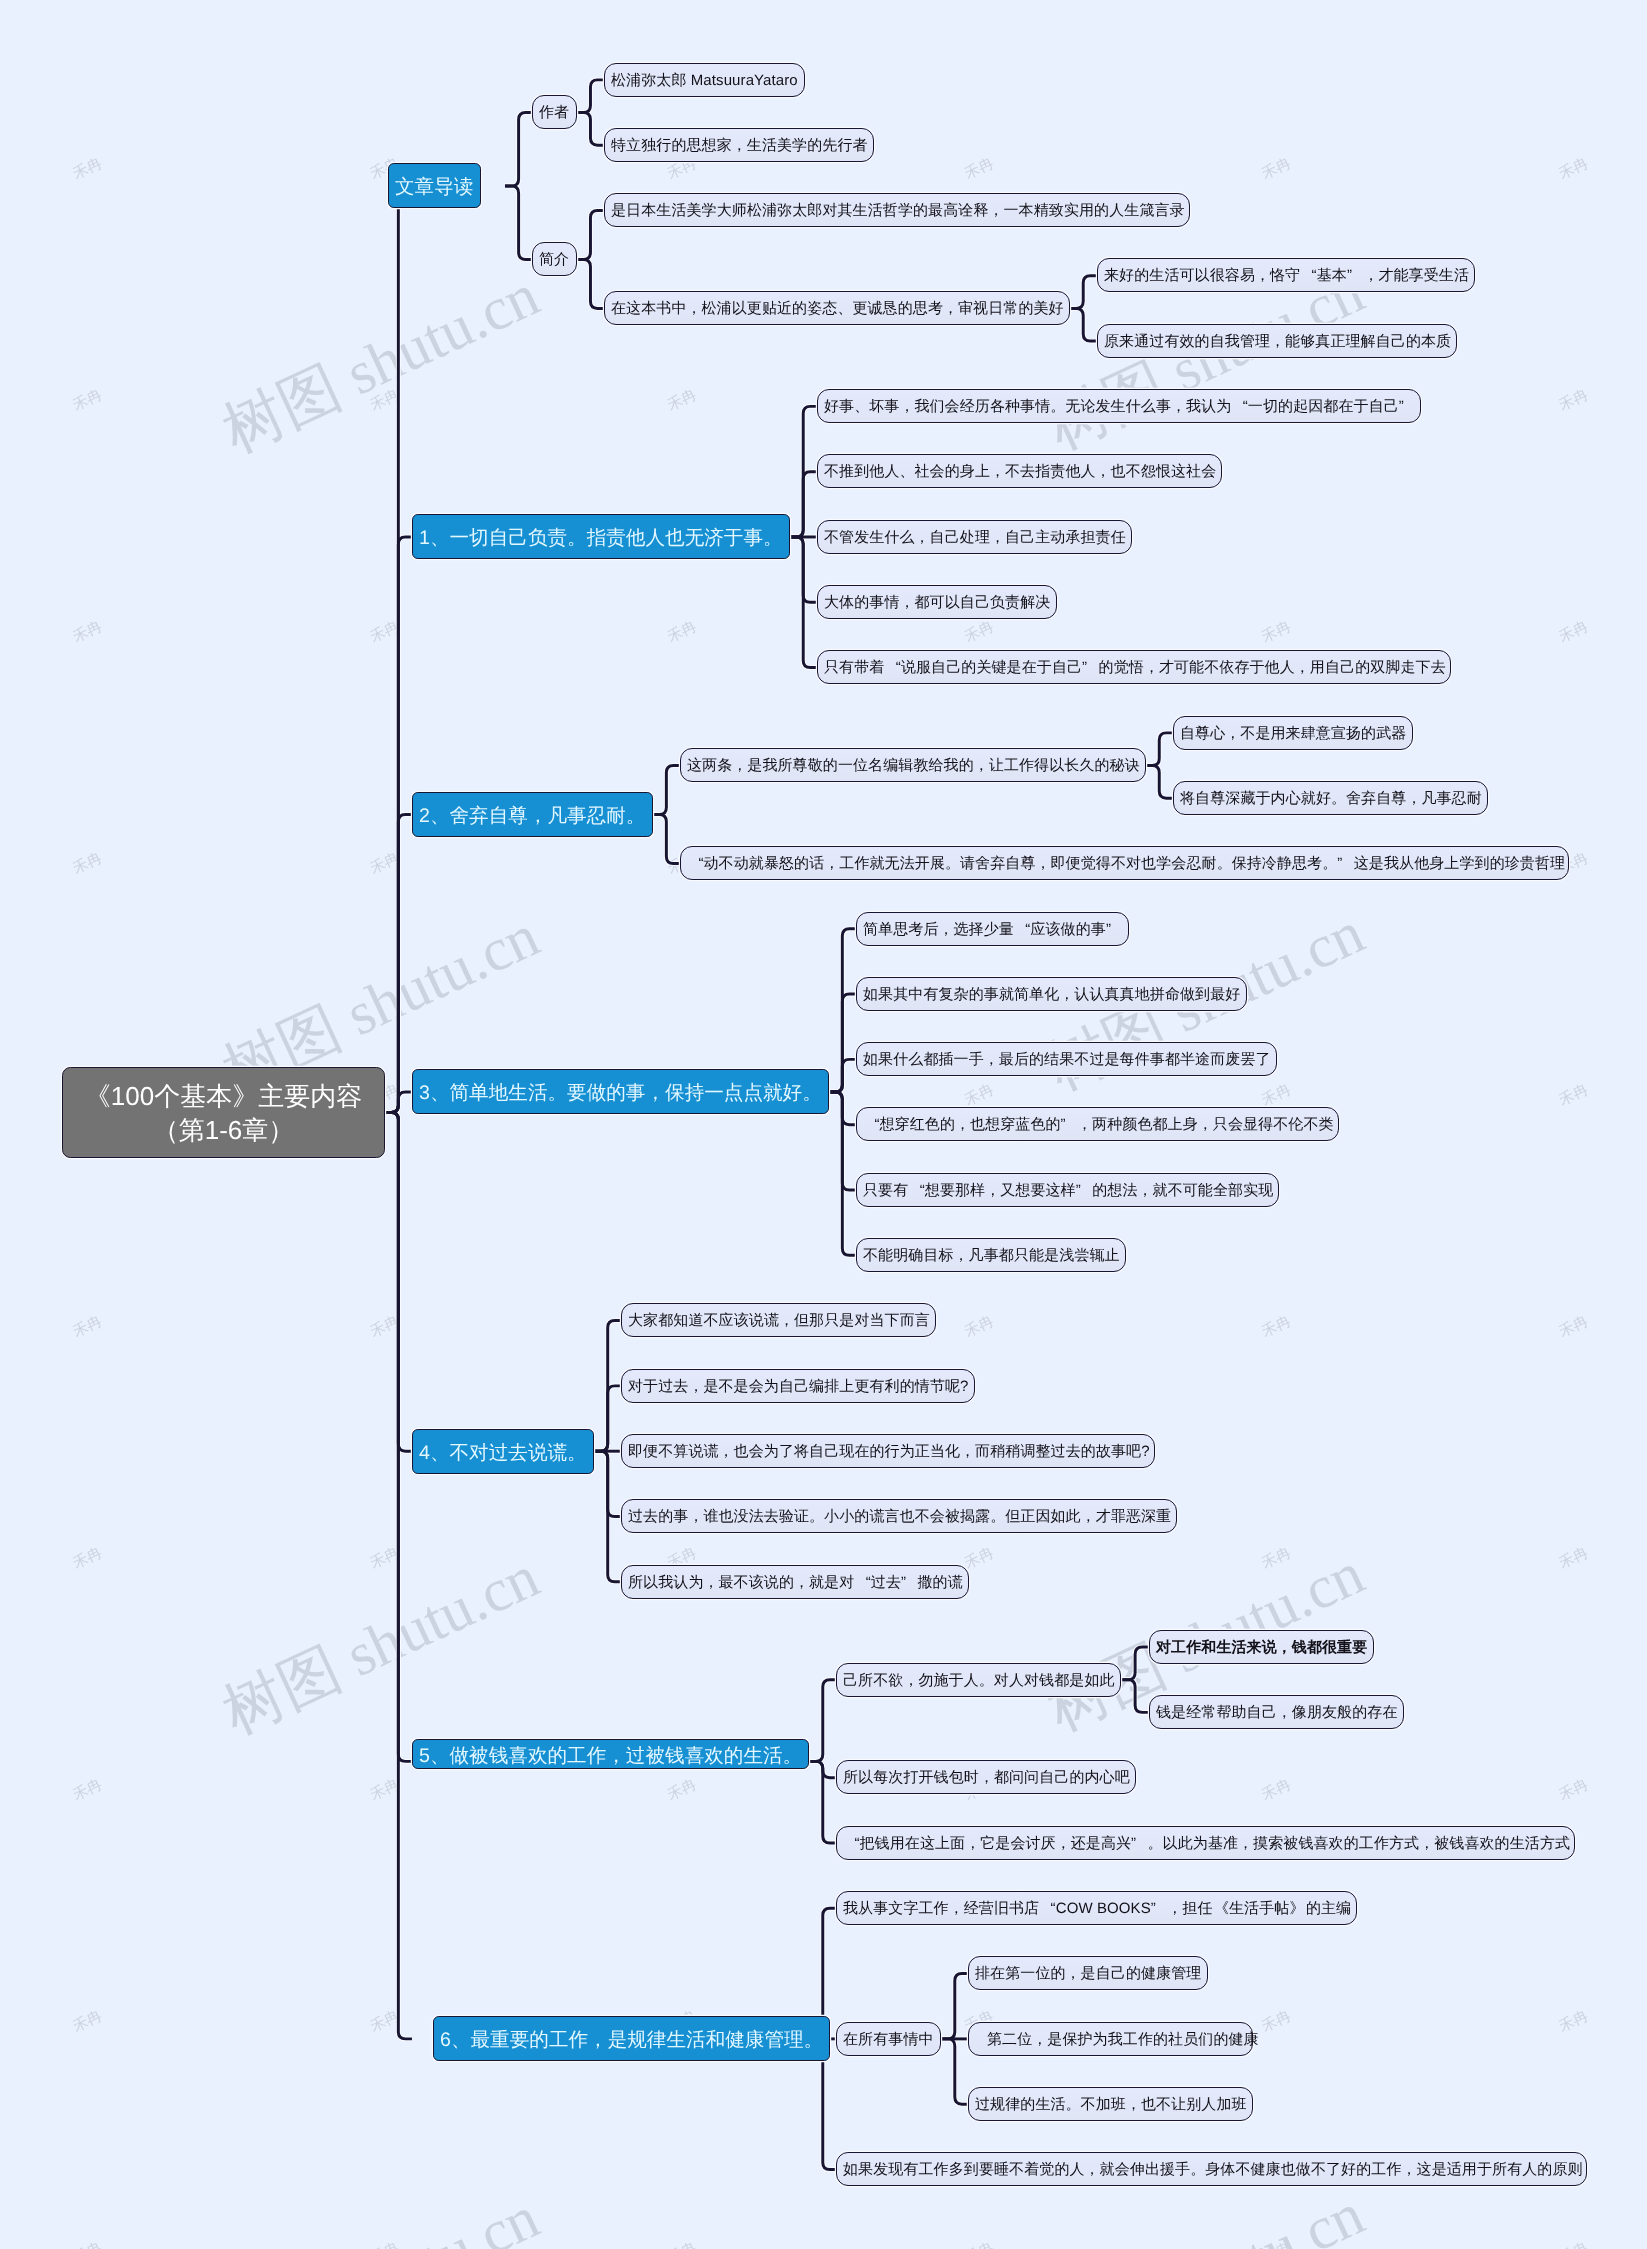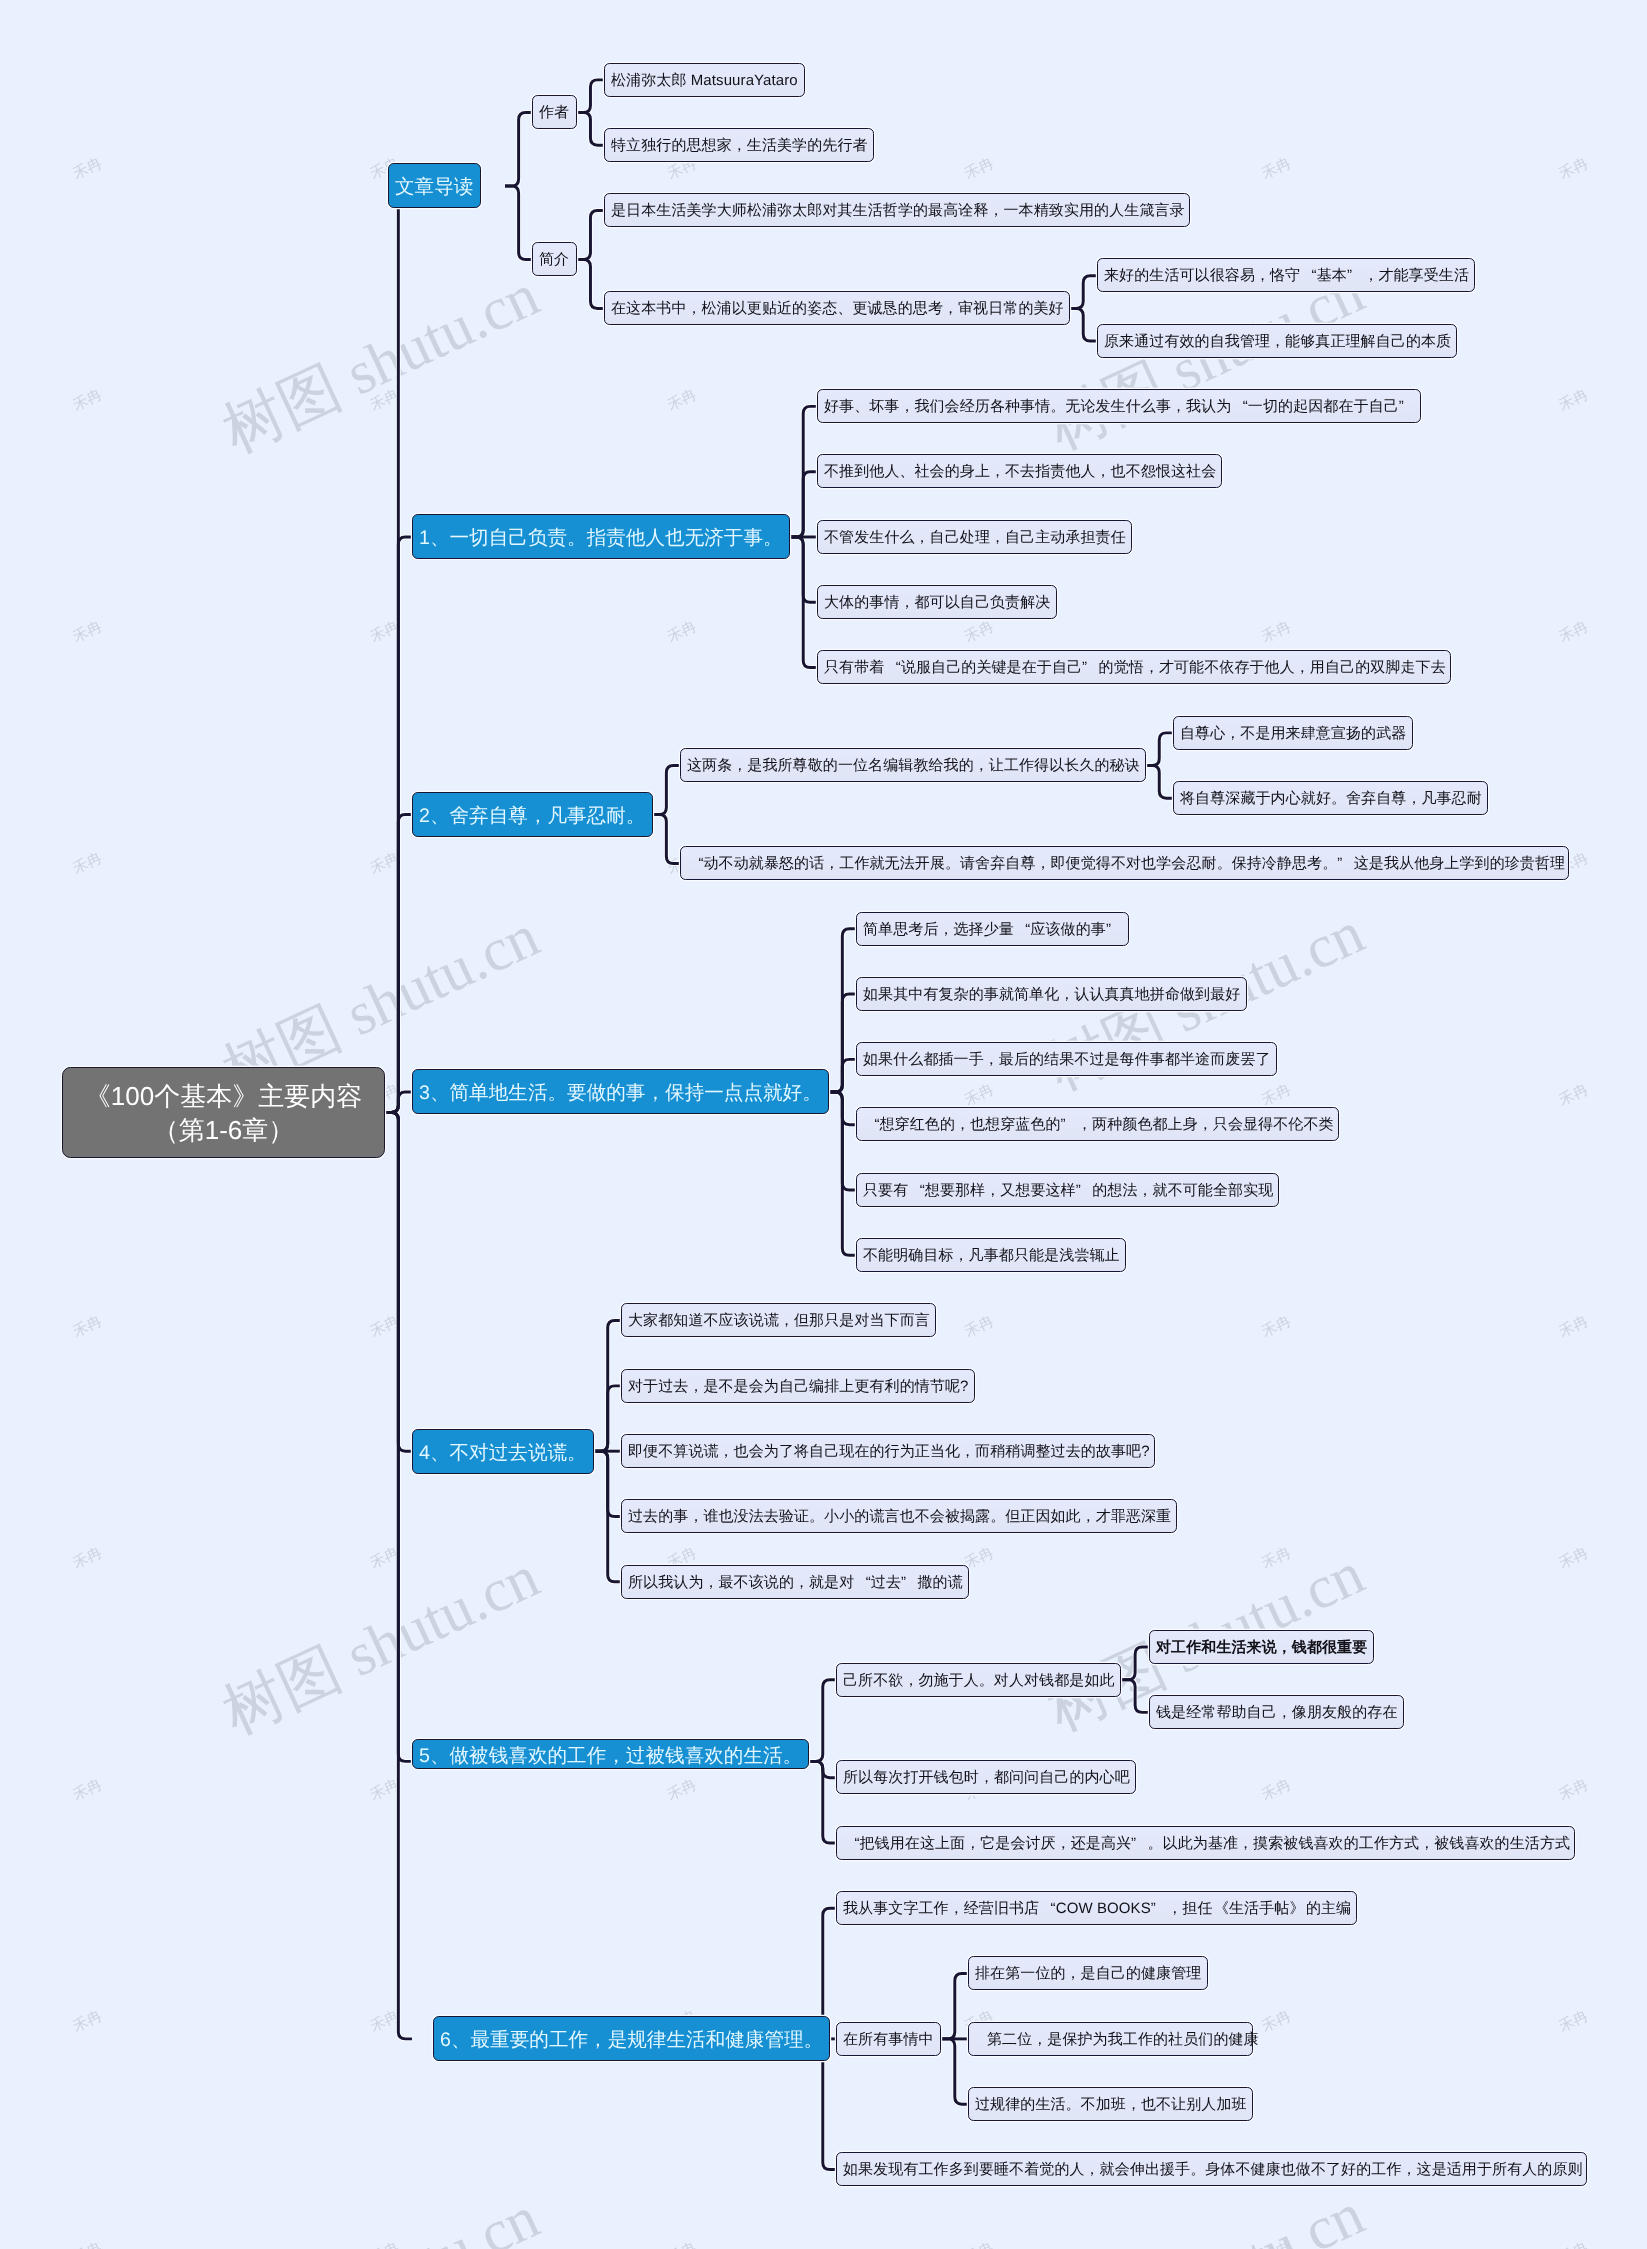--- a/index.html
+++ b/index.html
@@ -26,21 +26,21 @@
   .n-root{border-radius:8.4px;background:#120c31;border-color:#120c31;color:#ffffff;
           text-align:center;white-space:pre-line;line-height:34px;
           justify-content:center;box-shadow:0 0 0 1.2px #fafbff;}
   .n-l1{border-radius:5.8px;
         background:#1690d3;
         color:#e3f7ff;justify-content:flex-start;}
   .n-sub{border-radius:5.5px;
          background:linear-gradient(180deg,#e4eafc 0%,#dfe5f5 100%);
          color:#121018;justify-content:flex-start;}
 </style>
-<style>.n-root{background:#737373;border-color:#120c31;}.n-l1{background:#1690d3;color:#e3f7ff;}.n-sub{color:#121018;}.node{border-color:#171532;}</style></head>
+<style>.n-root{background:#737373;border-color:#120c31;}.n-l1{background:#1690d3;color:#e3f7ff;}.n-sub{color:#121018;border-radius:12px;}.node{border-color:#171532;}</style></head>
 <body style="background: rgb(233, 240, 254);">
 
 <div id="stage">
   <svg id="watermarks" width="1647" height="2250" viewBox="0 0 2560 3497">
       <text x="0" y="0" transform="translate(-916,-1283) rotate(-25)" font-size="94" font-family="&quot;Liberation Serif&quot;, serif" fill="#ccd3e0" fill-opacity="1">树图 shutu.cn</text>
       <text x="0" y="0" transform="translate(366,-1288) rotate(-25)" font-size="94" font-family="&quot;Liberation Serif&quot;, serif" fill="#ccd3e0" fill-opacity="1">树图 shutu.cn</text>
       <text x="0" y="0" transform="translate(1648,-1293) rotate(-25)" font-size="94" font-family="&quot;Liberation Serif&quot;, serif" fill="#ccd3e0" fill-opacity="1">树图 shutu.cn</text>
       <text x="0" y="0" transform="translate(2930,-1298) rotate(-25)" font-size="94" font-family="&quot;Liberation Serif&quot;, serif" fill="#ccd3e0" fill-opacity="1">树图 shutu.cn</text>
       <text x="0" y="0" transform="translate(4212,-1303) rotate(-25)" font-size="94" font-family="&quot;Liberation Serif&quot;, serif" fill="#ccd3e0" fill-opacity="1">树图 shutu.cn</text>
       <text x="0" y="0" transform="translate(-916,-287) rotate(-25)" font-size="94" font-family="&quot;Liberation Serif&quot;, serif" fill="#ccd3e0" fill-opacity="1">树图 shutu.cn</text>

